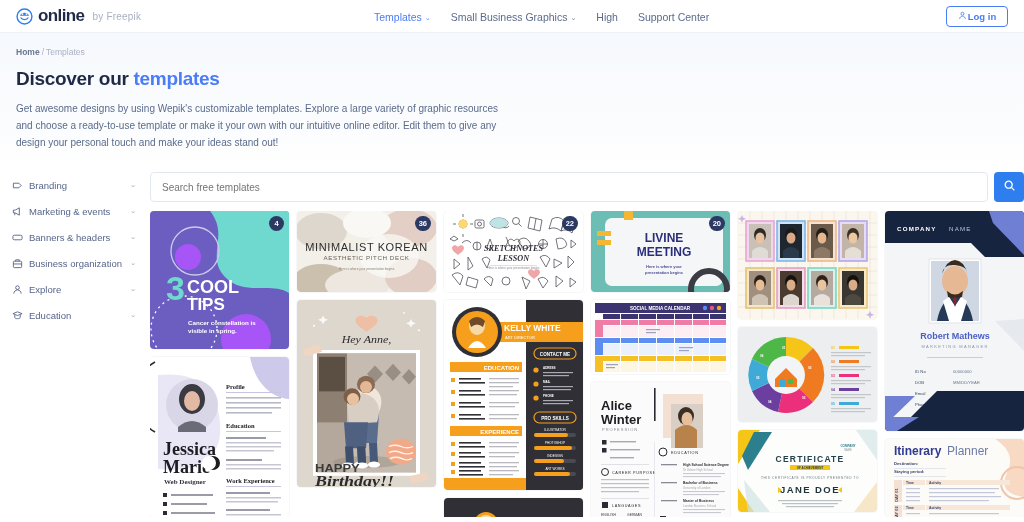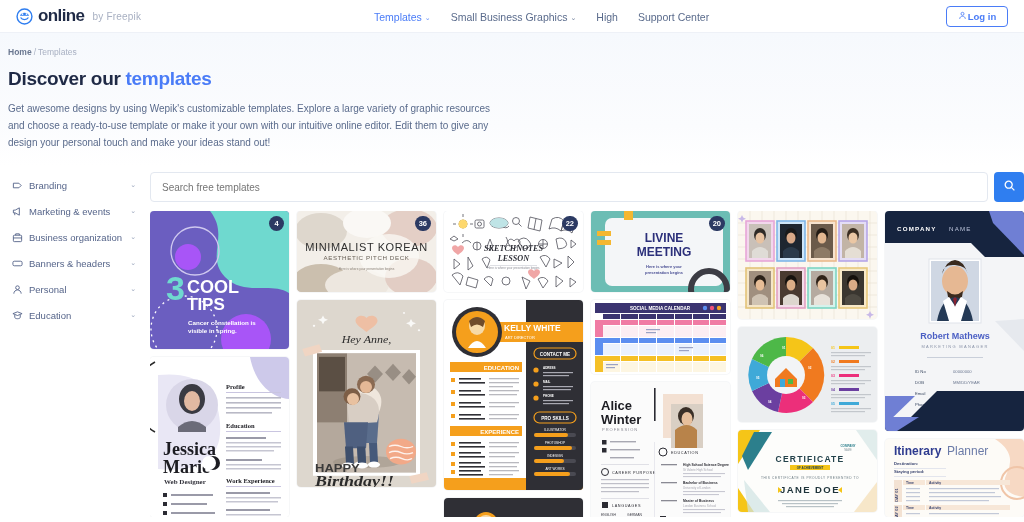--- a/index.html
+++ b/index.html
@@ -36,21 +36,21 @@
     background:#fff; color:#4a7cf7;
     font-size:9.5px; font-weight:bold;
     display:flex; align-items:center; justify-content:center; gap:1px;
     cursor:pointer;
   }
 
   
   .hero{
     width:1024px; height:133px;
     background:linear-gradient(180deg,#f6f9fd 0%, #fbfcfe 70%, #ffffff 100%);
-    padding:14px 0 0 8px;
+    padding:14px 0 0 16px;
   }
   .crumb{ font-size:8.5px; color:#a8b0c2; margin-bottom:11px;}
   .crumb b{ color:#6b7891; font-weight:bold; }
   .crumb span.sep{ margin:0 2px; }
   .hero h1{ font-size:19px; font-weight:bold; letter-spacing:-0.3px; color:#1f2a46; margin-bottom:10px;}
   .hero h1 em{ font-style:normal; color:#4a7cf7;}
   .hero p{ font-size:10px; line-height:1.72; color:#5a6b8c; max-width:490px;}
 
   
   .body-wrap{ display:flex; width:1024px; }
@@ -167,44 +167,44 @@
             <path d="M3 9v6h4l9 5V4L7 9H3z"></path>
             <path d="M6 15v5"></path>
           </svg>
         </span>
       <span class="side-label">Marketing &amp; events</span>
       <span class="side-caret">⌄</span>
     </div>
     <div class="side-item">
       <span class="side-ico">
           <svg viewBox="0 0 24 24" fill="none" stroke="#56658a" stroke-width="2">
-            <rect x="3" y="7" width="18" height="14" rx="2"></rect>
-            <path d="M8 7V4h8v3M3 13h18"></path>
+            <rect x="2" y="7" width="20" height="10" rx="3"></rect>
           </svg>
         </span>
-      <span class="side-label">Business organization</span>
+      <span class="side-label">Banners &amp; headers</span>
       <span class="side-caret">⌄</span>
     </div>
     <div class="side-item">
       <span class="side-ico">
           <svg viewBox="0 0 24 24" fill="none" stroke="#56658a" stroke-width="2">
-            <rect x="2" y="7" width="20" height="10" rx="3"></rect>
+            <rect x="3" y="7" width="18" height="14" rx="2"></rect>
+            <path d="M8 7V4h8v3M3 13h18"></path>
           </svg>
         </span>
-      <span class="side-label">Banners &amp; headers</span>
+      <span class="side-label">Business organization</span>
       <span class="side-caret">⌄</span>
     </div>
     <div class="side-item">
       <span class="side-ico">
           <svg viewBox="0 0 24 24" fill="none" stroke="#56658a" stroke-width="2">
             <circle cx="12" cy="8" r="4"></circle>
             <path d="M4 21c0-4.4 3.6-8 8-8s8 3.6 8 8"></path>
           </svg>
         </span>
-      <span class="side-label">Personal</span>
+      <span class="side-label">Explore</span>
       <span class="side-caret">⌄</span>
     </div>
     <div class="side-item">
       <span class="side-ico">
           <svg viewBox="0 0 24 24" fill="none" stroke="#56658a" stroke-width="2">
             <path d="M2 8l10-4 10 4-10 4L2 8z"></path>
             <path d="M6 11v5c0 1.7 2.7 3 6 3s6-1.3 6-3v-5"></path>
           </svg>
         </span>
       <span class="side-label">Education</span>

